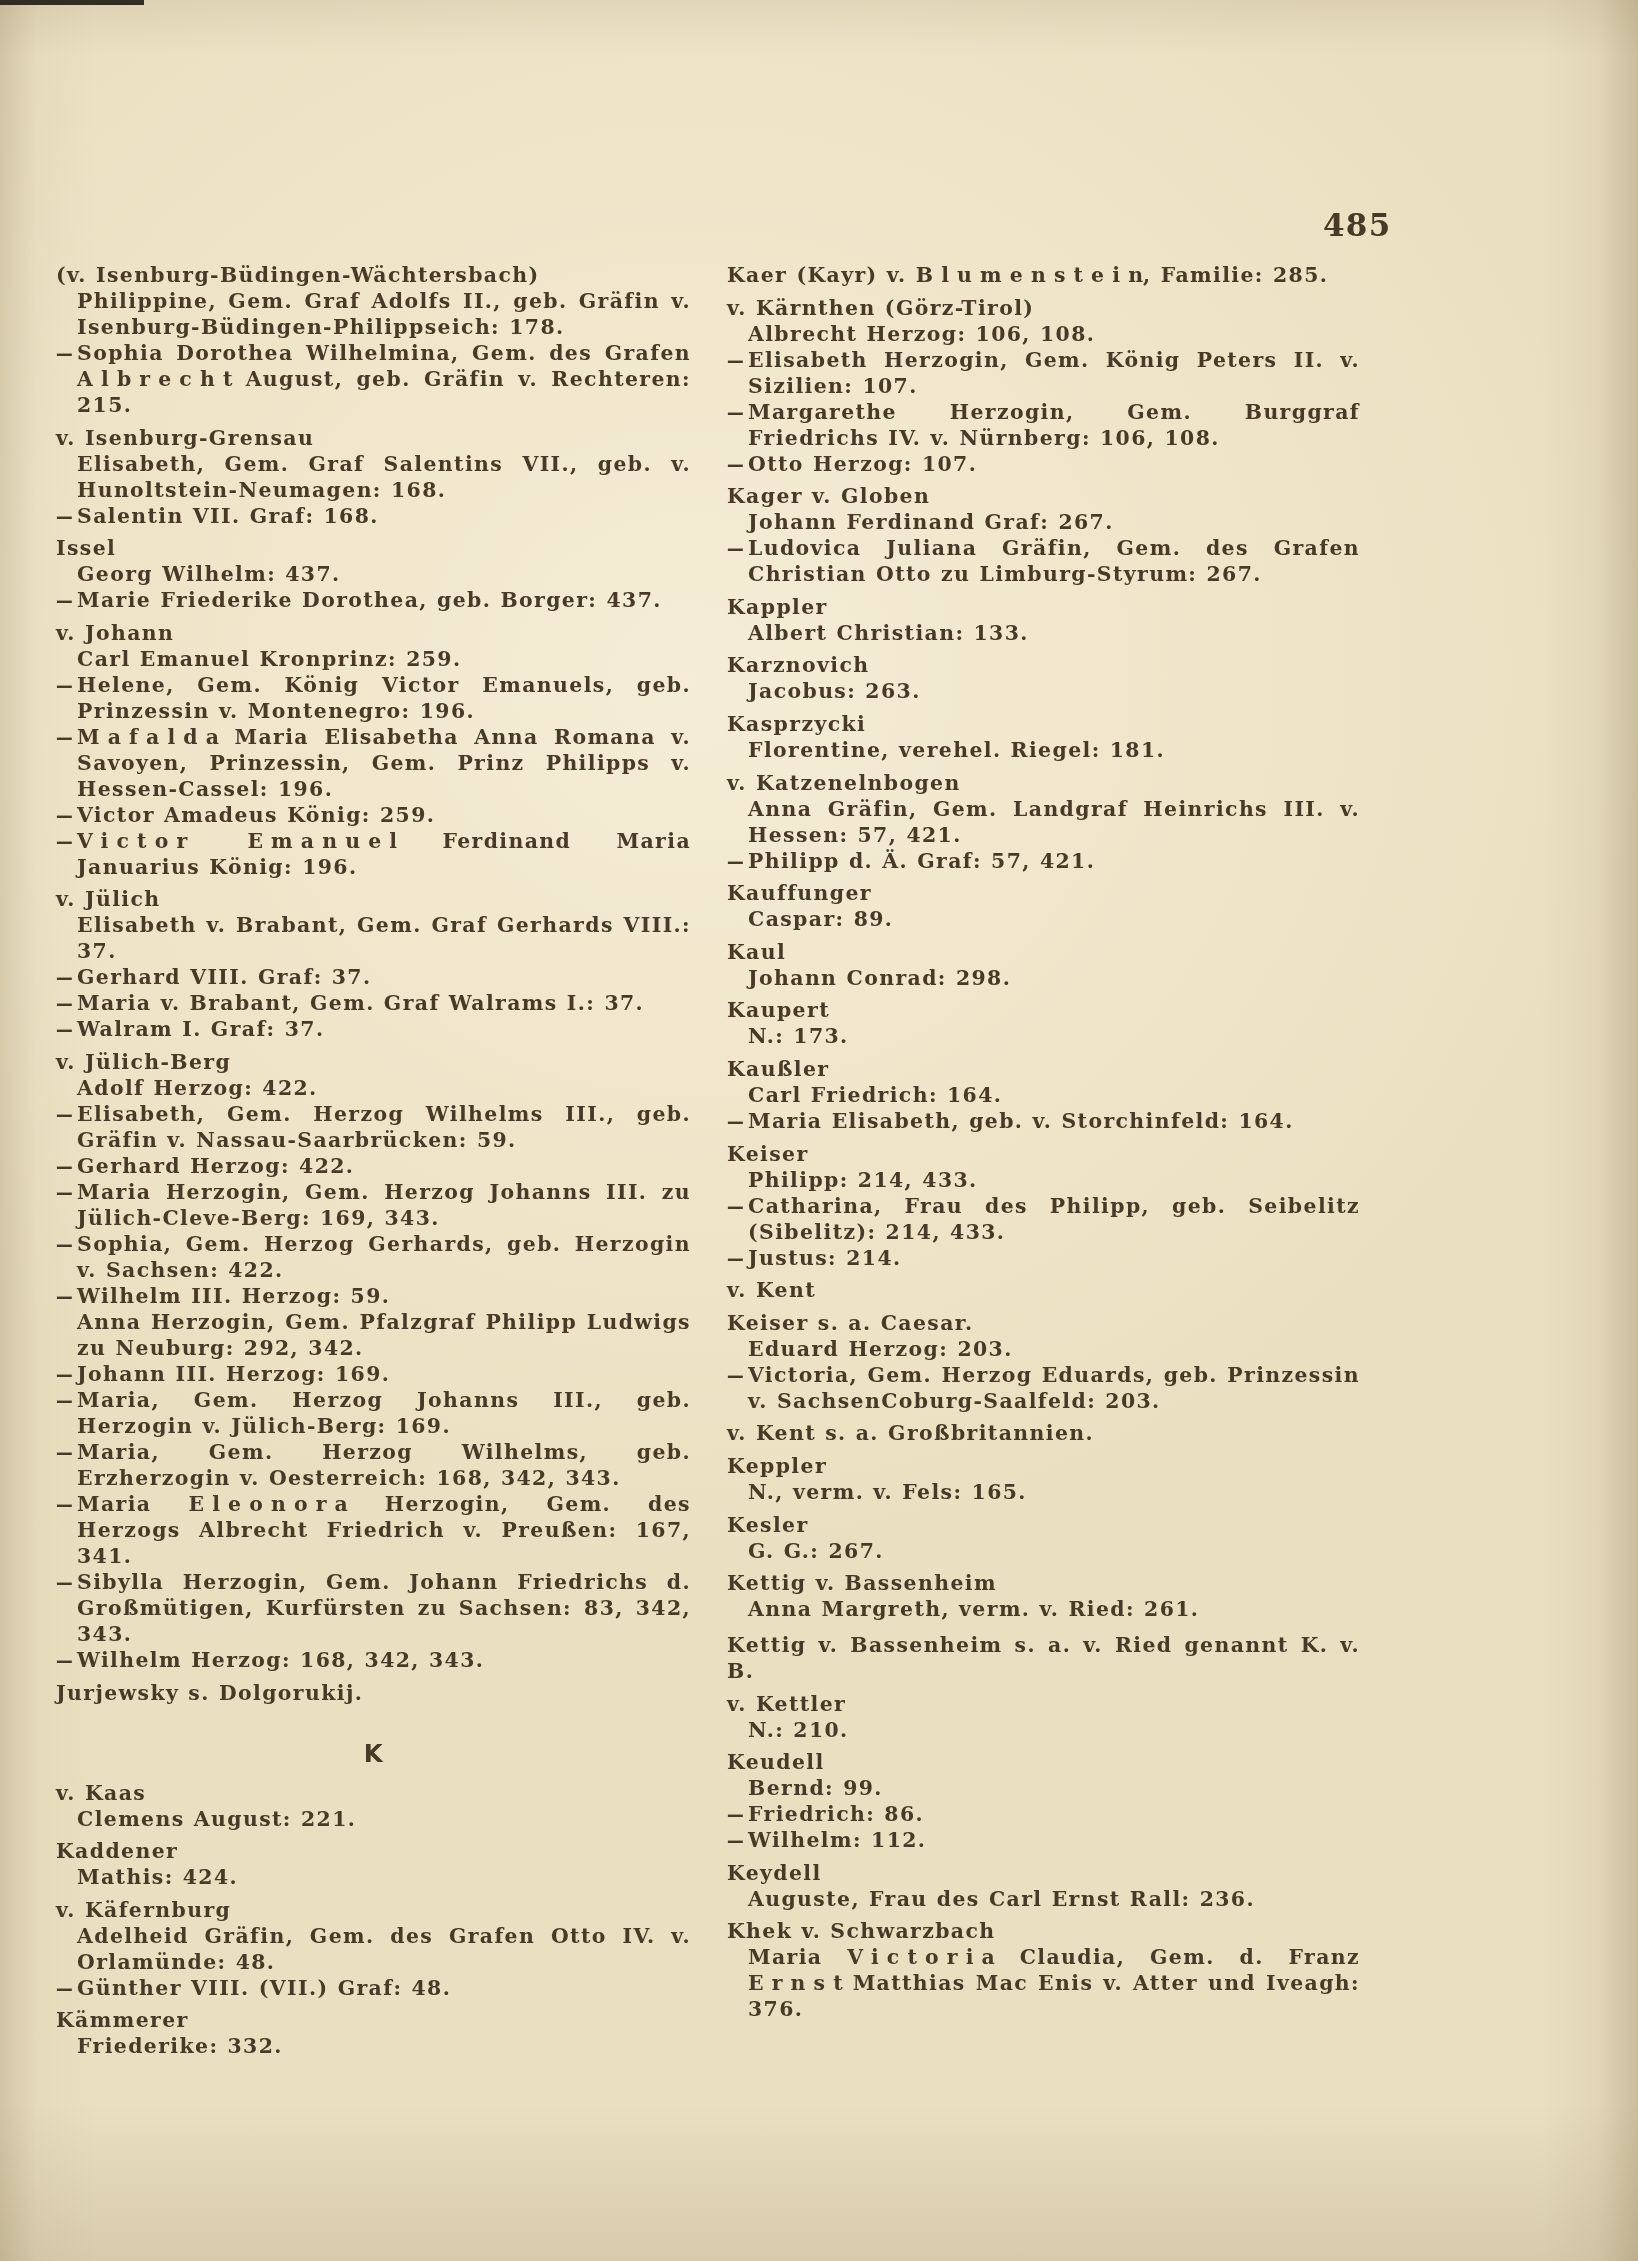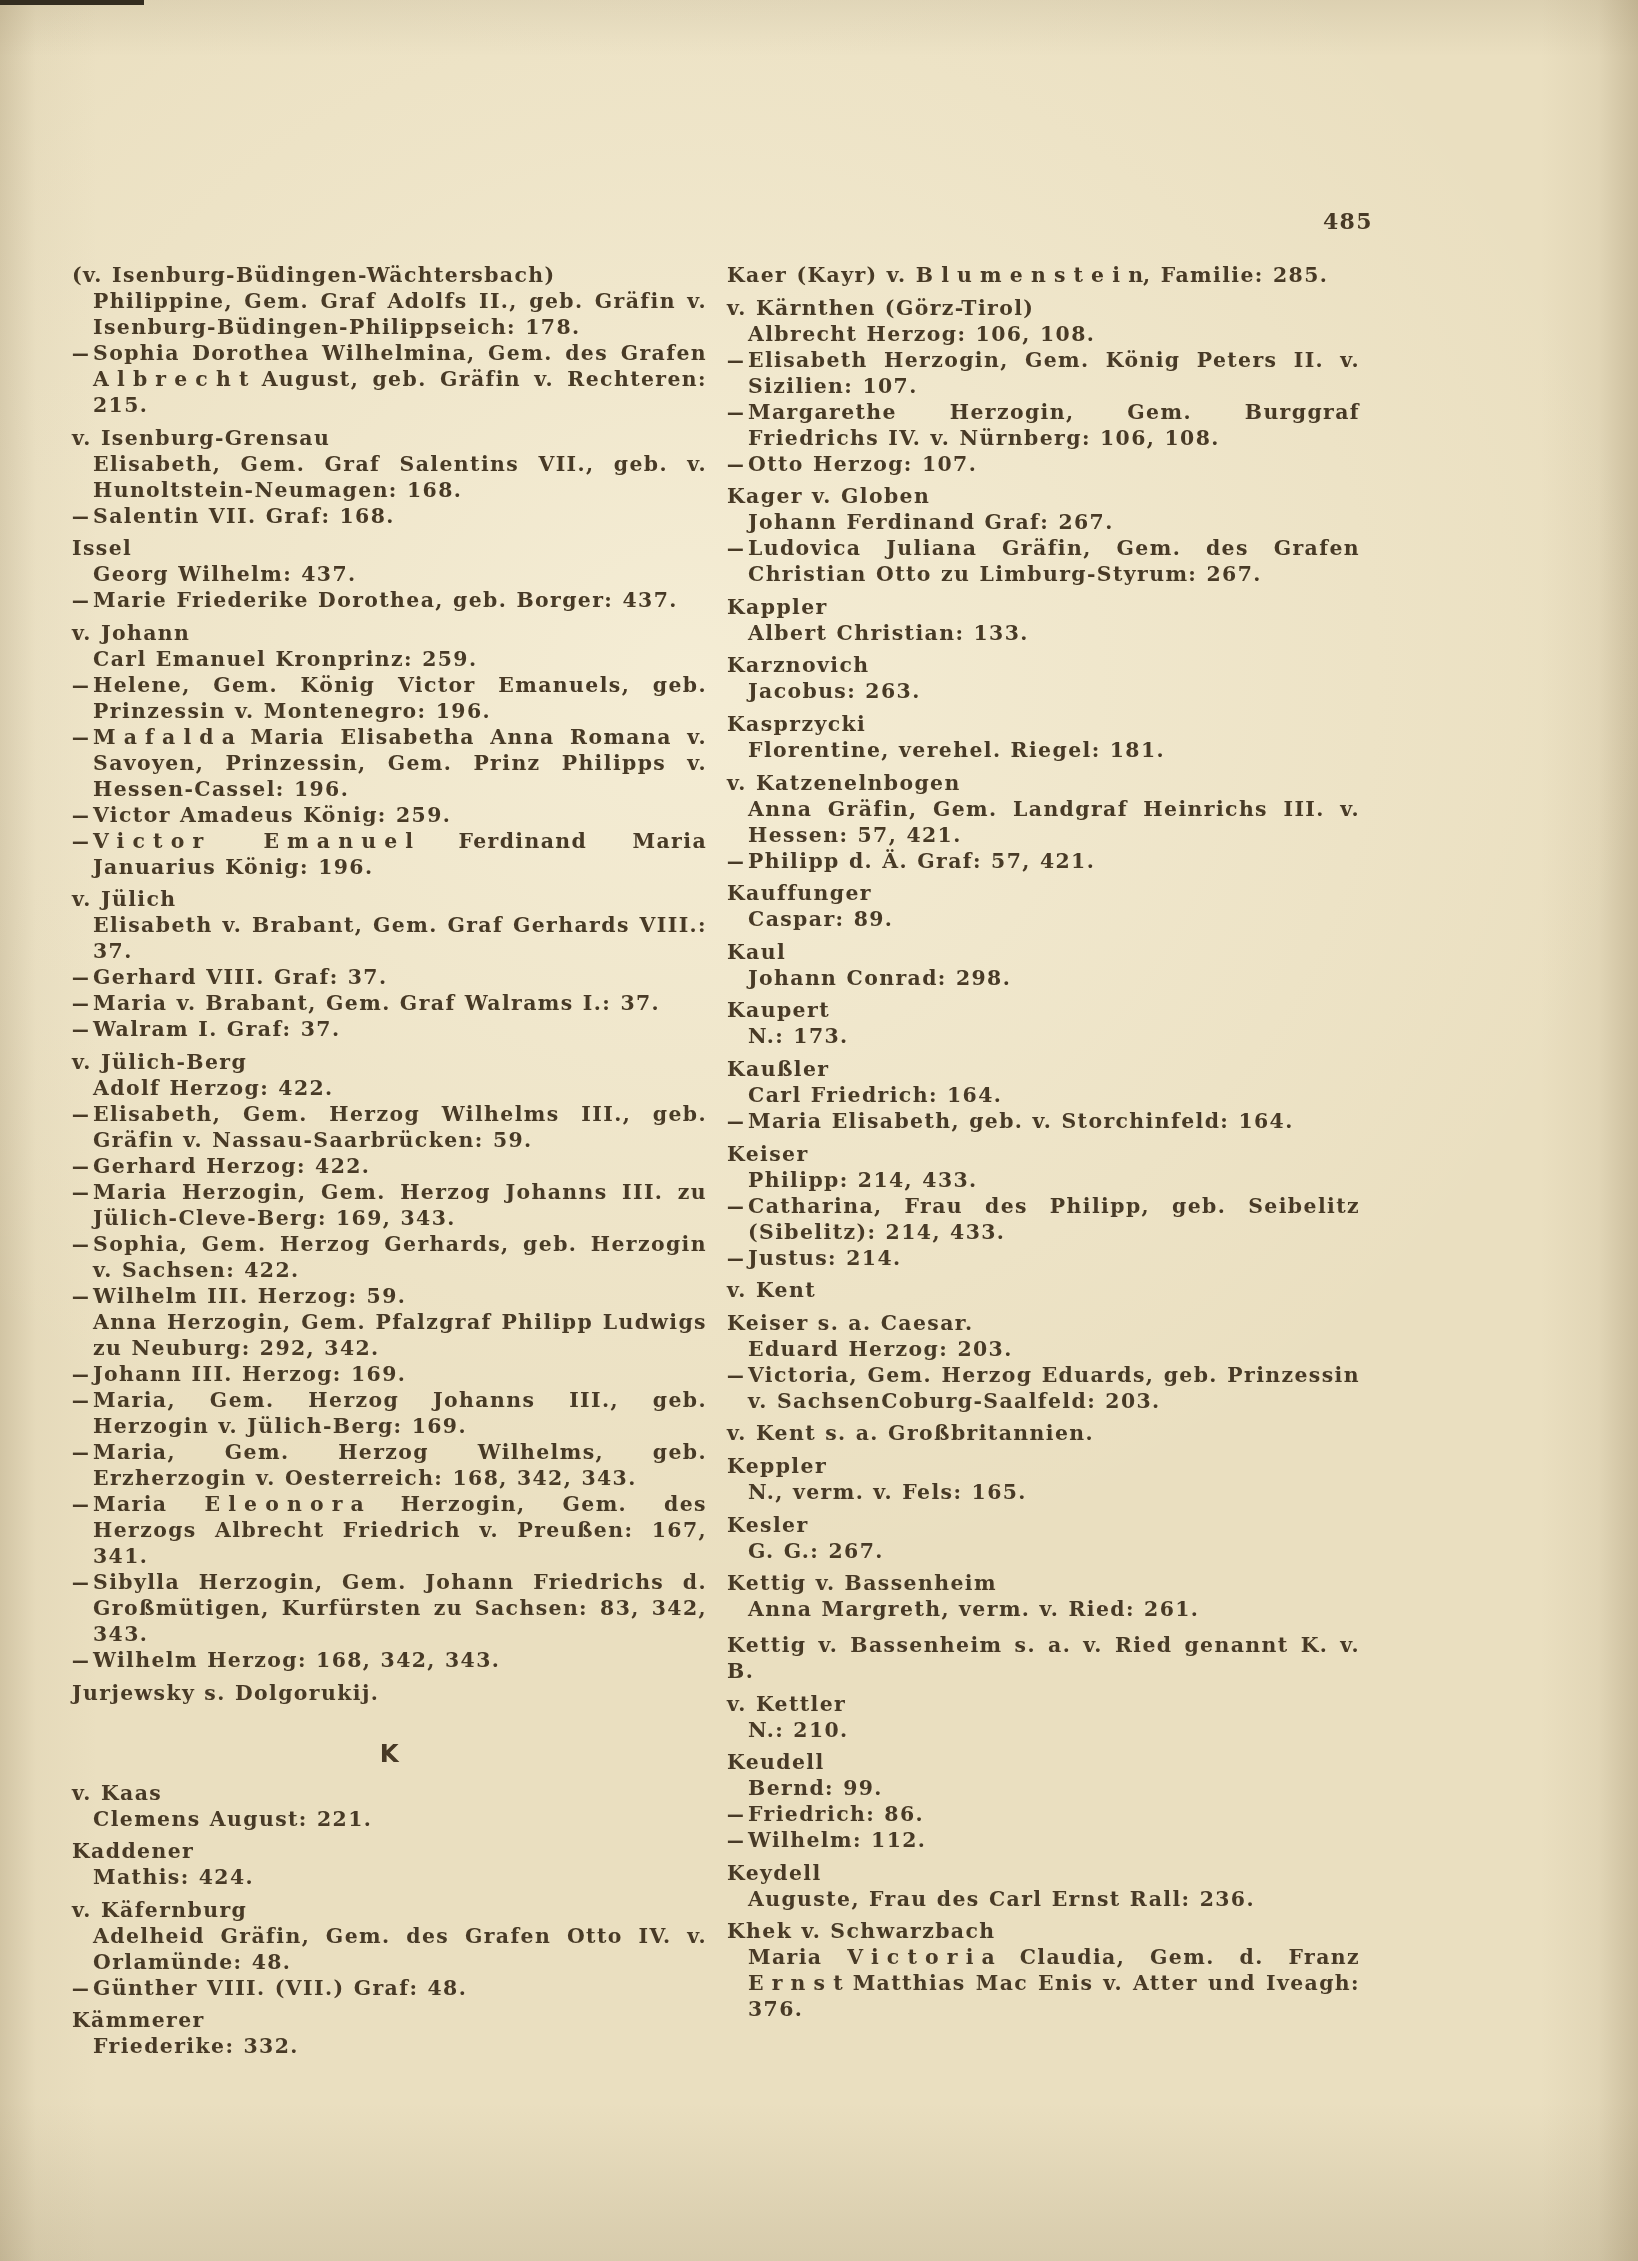--- a/index.html
+++ b/index.html
@@ -24,42 +24,42 @@
   .scan-edge {
     position: absolute;
     left: 0; top: 0;
     width: 144px; height: 4.6px;
     background: #332c20;
   }
   .pageno {
     position: absolute;
     left: 1323px;
     top: 210px;
-    font-size: 22px;
+    font-size: 31px;
     line-height: 1;
     letter-spacing: 1.3px;
   }
   .cols {
     position: absolute;
     left: 56px;
     top: 262px;
     width: 1306px;
   }
   .col {
     position: absolute;
     top: 0;
     font-size: 20.4px;
     line-height: 26px;
     letter-spacing: 1.4px;
     word-spacing: 0.7px;
     text-align: justify;
     text-justify: inter-word;
     hyphens: manual;
   }
-  .col.left  { left: 16px;      width: 635px; }
+  .col.left  { left: 0;      width: 635px; }
   .col.right { left: 671px; width: 633px; }
 
   .block { position: relative; margin: 0; }
   .block.entry, .block.dash { padding-left: 21px; }
   .block.family, .block.standalone { margin-top: 6.6px; }
   .col > .block:first-child { margin-top: 0; }
 
   .dashmark {
     position: absolute;
     left: 0; top: 0;

